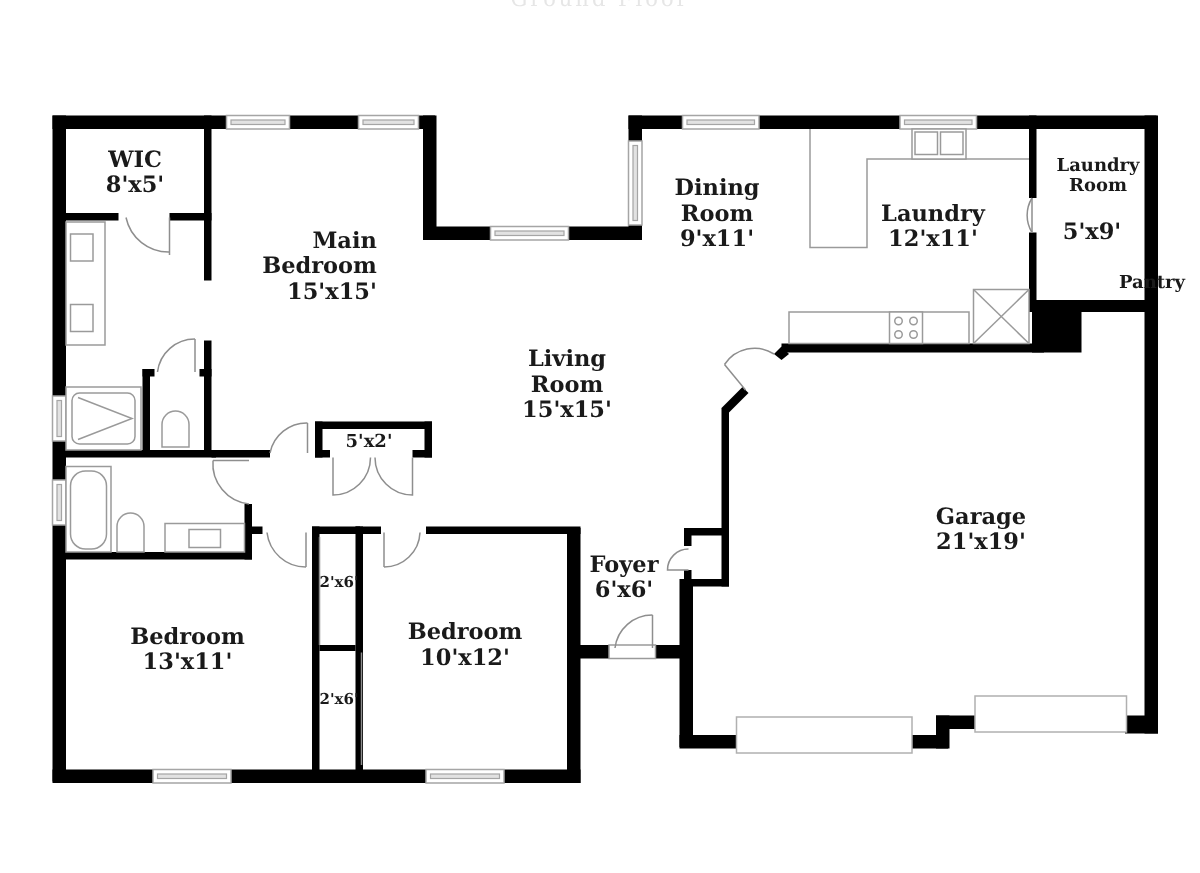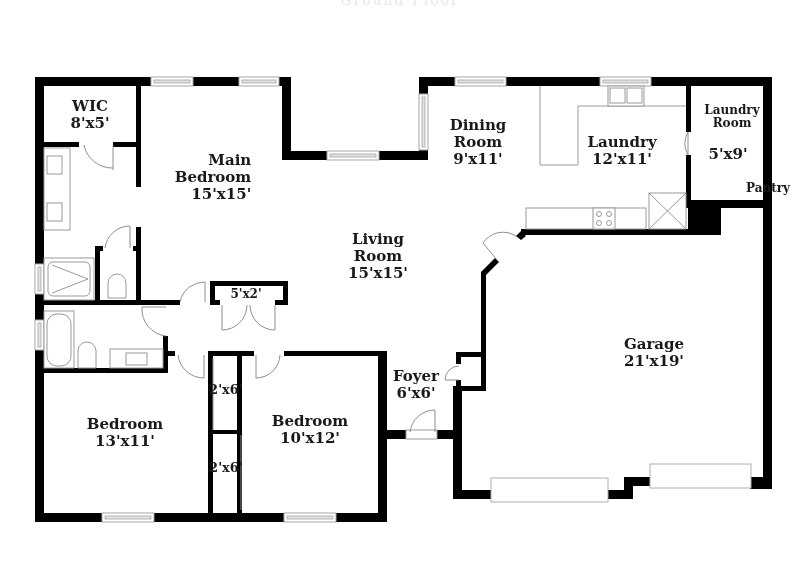--- a/index.html
+++ b/index.html
@@ -19,21 +19,21 @@
       font-weight: bold;
       color: #1a1a1a;
       text-align: center;
       line-height: 1.12;
       white-space: nowrap;
       transform: translateX(-50%);
     }
     .label .name, .label .dims { display: block; }
     .lg { font-size: 15px; }
     .sm { font-size: 12px; }
-    .xs { font-size: 13px; }
+    .xs { font-size: 10px; }
     .title {
       position: absolute; left: 400px; top: -8px; transform: translateX(-50%);
       font-family: "DejaVu Serif", "Liberation Serif", serif; font-size: 14px;
       color: #e6e6e6; letter-spacing: 2px;
     }
   </style>
 </head>
 <body>
 
 <div class="title">Ground Floor</div>

